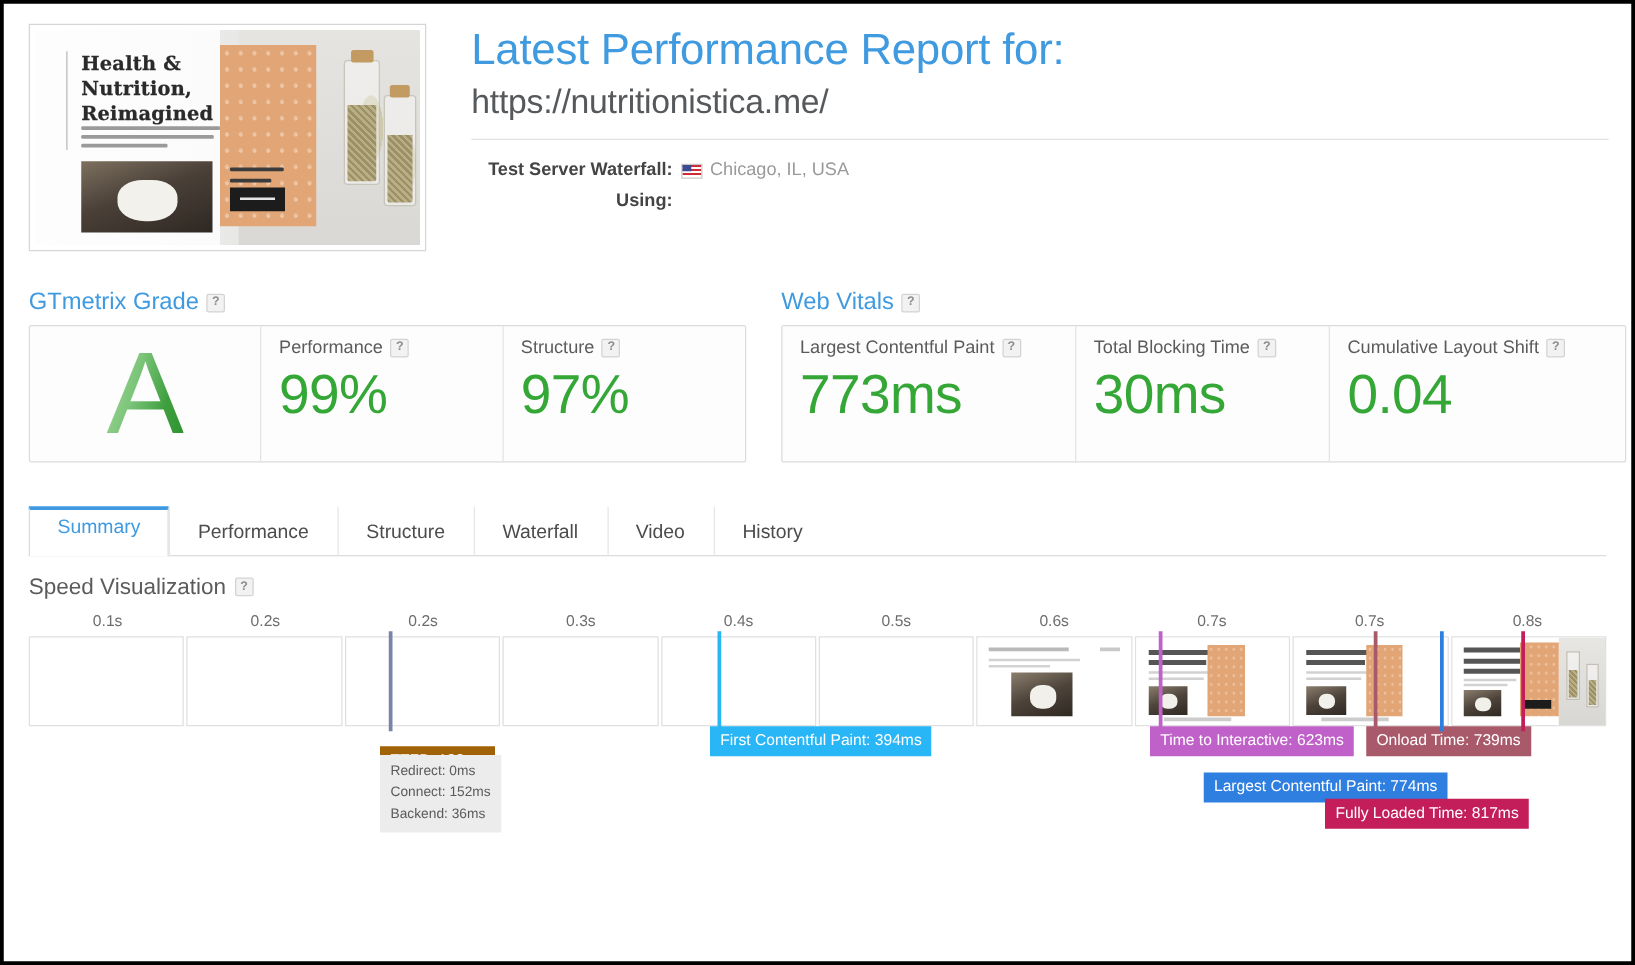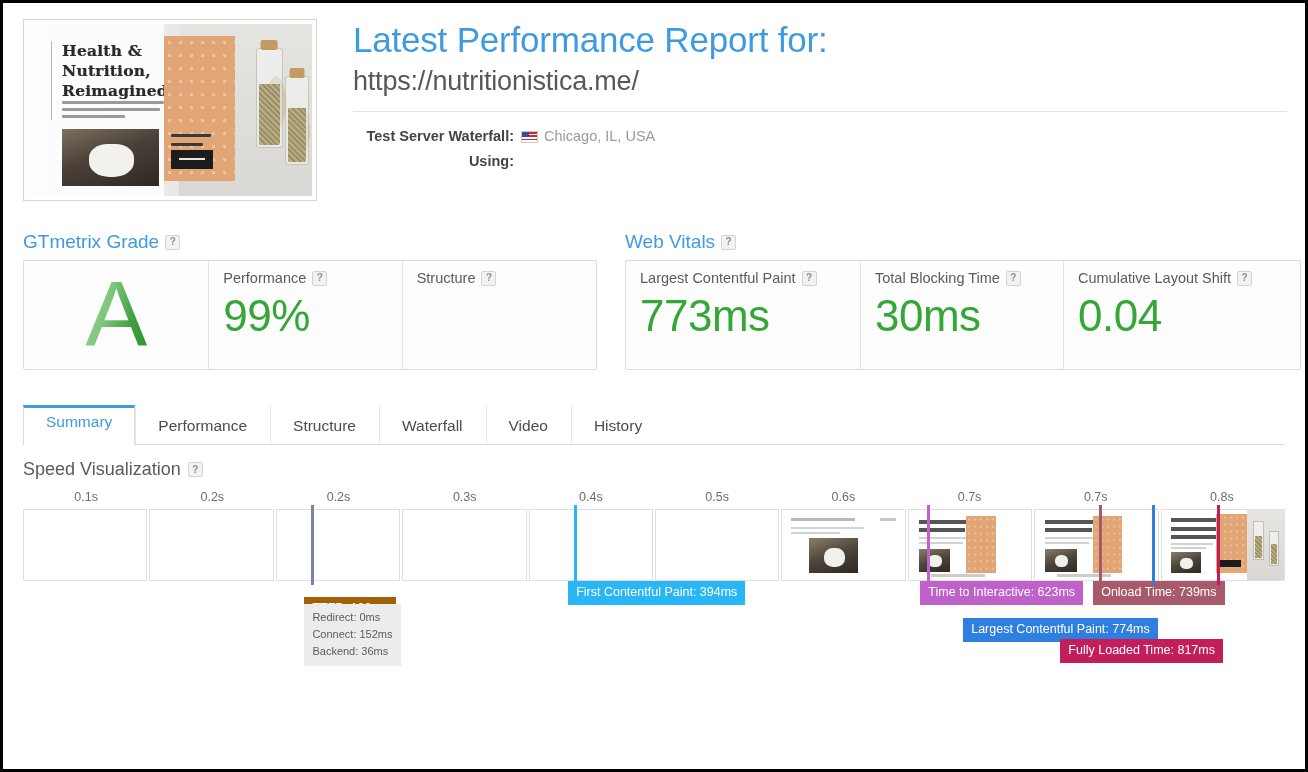--- a/index.html
+++ b/index.html
@@ -12,21 +12,21 @@
   .page {
     position: absolute; left: 3px; top: 3px;
     width: 1302px; height: 766px;
     background: #ffffff;
     overflow: hidden;
   }
 
   
   .header { display: flex; padding: 16px 0 0 20px; }
   .hero-thumb {
-    width: 294px; height: 182px;
+    width: 318px; height: 182px;
     border: 1px solid #d5d5d5;
     background: #fff;
     padding: 4px;
     flex: 0 0 auto;
     position: relative;
   }
   .hero-inner {
     width: 100%; height: 100%;
     position: relative; overflow: hidden;
     background: linear-gradient(90deg,#fdfdfd 0%,#fbfbfb 48%,#e9e9e7 48%,#dcdcd8 100%);
@@ -274,20 +274,21 @@
             <span>Performance</span>
             <span class="help">?</span>
           </div>
           <div class="cell-value">99%</div>
         </div>
         <div class="cell" style="width:194px;">
           <div class="cell-label">
             <span>Structure</span>
             <span class="help">?</span>
           </div>
+          <div class="cell-value">97%</div>
         </div>
       </div>
     </div>
 
     <div class="score-block">
       <div class="block-title">
         <span>Web Vitals</span>
         <span class="help">?</span>
       </div>
       <div class="card-row wv-card">

